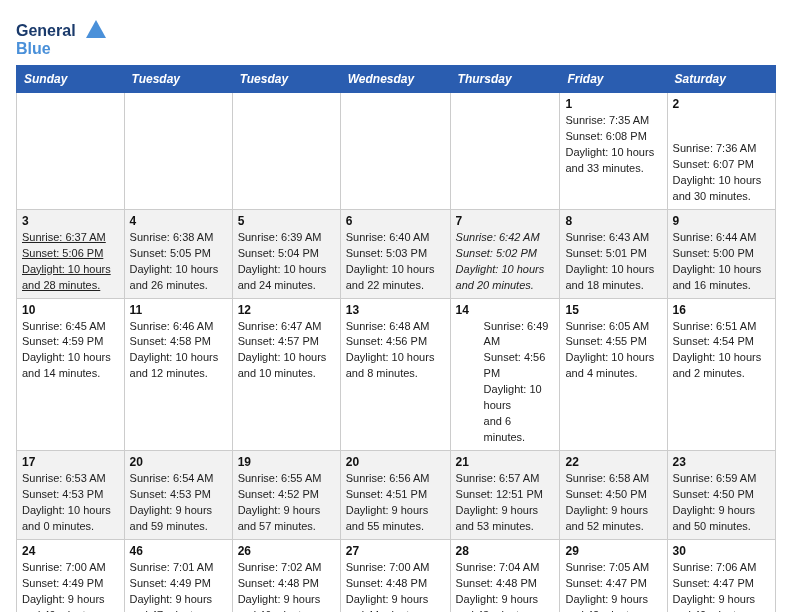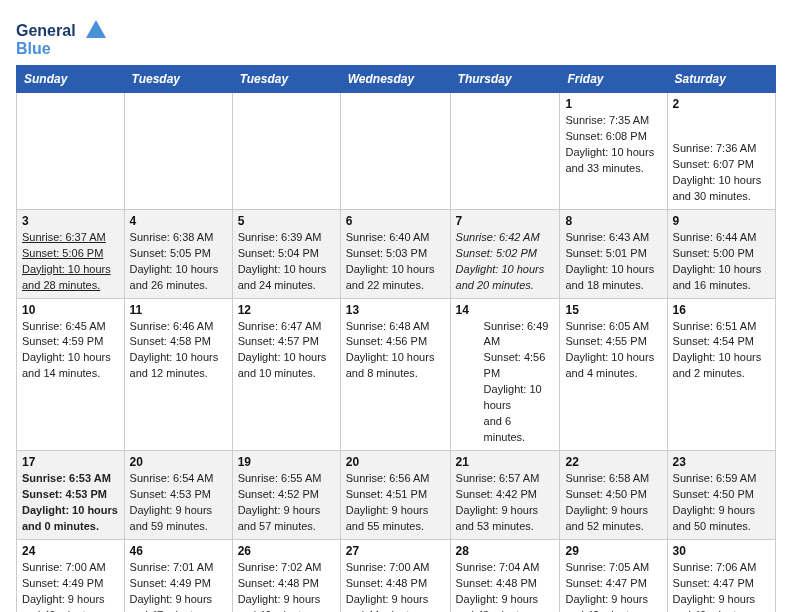--- a/index.html
+++ b/index.html
@@ -223,21 +223,21 @@
           <div class="day-num">16</div>
           <div class="day-info" style="white-space: pre-line;">Sunrise: 6:51 AM
 Sunset: 4:54 PM
 Daylight: 10 hours
 and 2 minutes.</div>
         </td>
       </tr>
       <tr>
         <td>
           <div class="day-num">17</div>
-          <div class="day-info" style="white-space: pre-line; font-weight: bold;">Sunrise: 6:53 AM
+          <div class="day-info" style="white-space: pre-line;">Sunrise: 6:53 AM
 Sunset: 4:53 PM
 Daylight: 10 hours
 and 0 minutes.</div>
         </td>
         <td>
           <div class="day-num">20</div>
           <div class="day-info" style="white-space: pre-line;">Sunrise: 6:54 AM
 Sunset: 4:53 PM
 Daylight: 9 hours
 and 59 minutes.</div>
@@ -252,21 +252,21 @@
         <td>
           <div class="day-num">20</div>
           <div class="day-info" style="white-space: pre-line;">Sunrise: 6:56 AM
 Sunset: 4:51 PM
 Daylight: 9 hours
 and 55 minutes.</div>
         </td>
         <td>
           <div class="day-num">21</div>
           <div class="day-info" style="white-space: pre-line;">Sunrise: 6:57 AM
-Sunset: 4:42 PM
+Sunset: 12:51 PM
 Daylight: 9 hours
 and 53 minutes.</div>
         </td>
         <td>
           <div class="day-num">22</div>
           <div class="day-info" style="white-space: pre-line;">Sunrise: 6:58 AM
 Sunset: 4:50 PM
 Daylight: 9 hours
 and 52 minutes.</div>
         </td>

